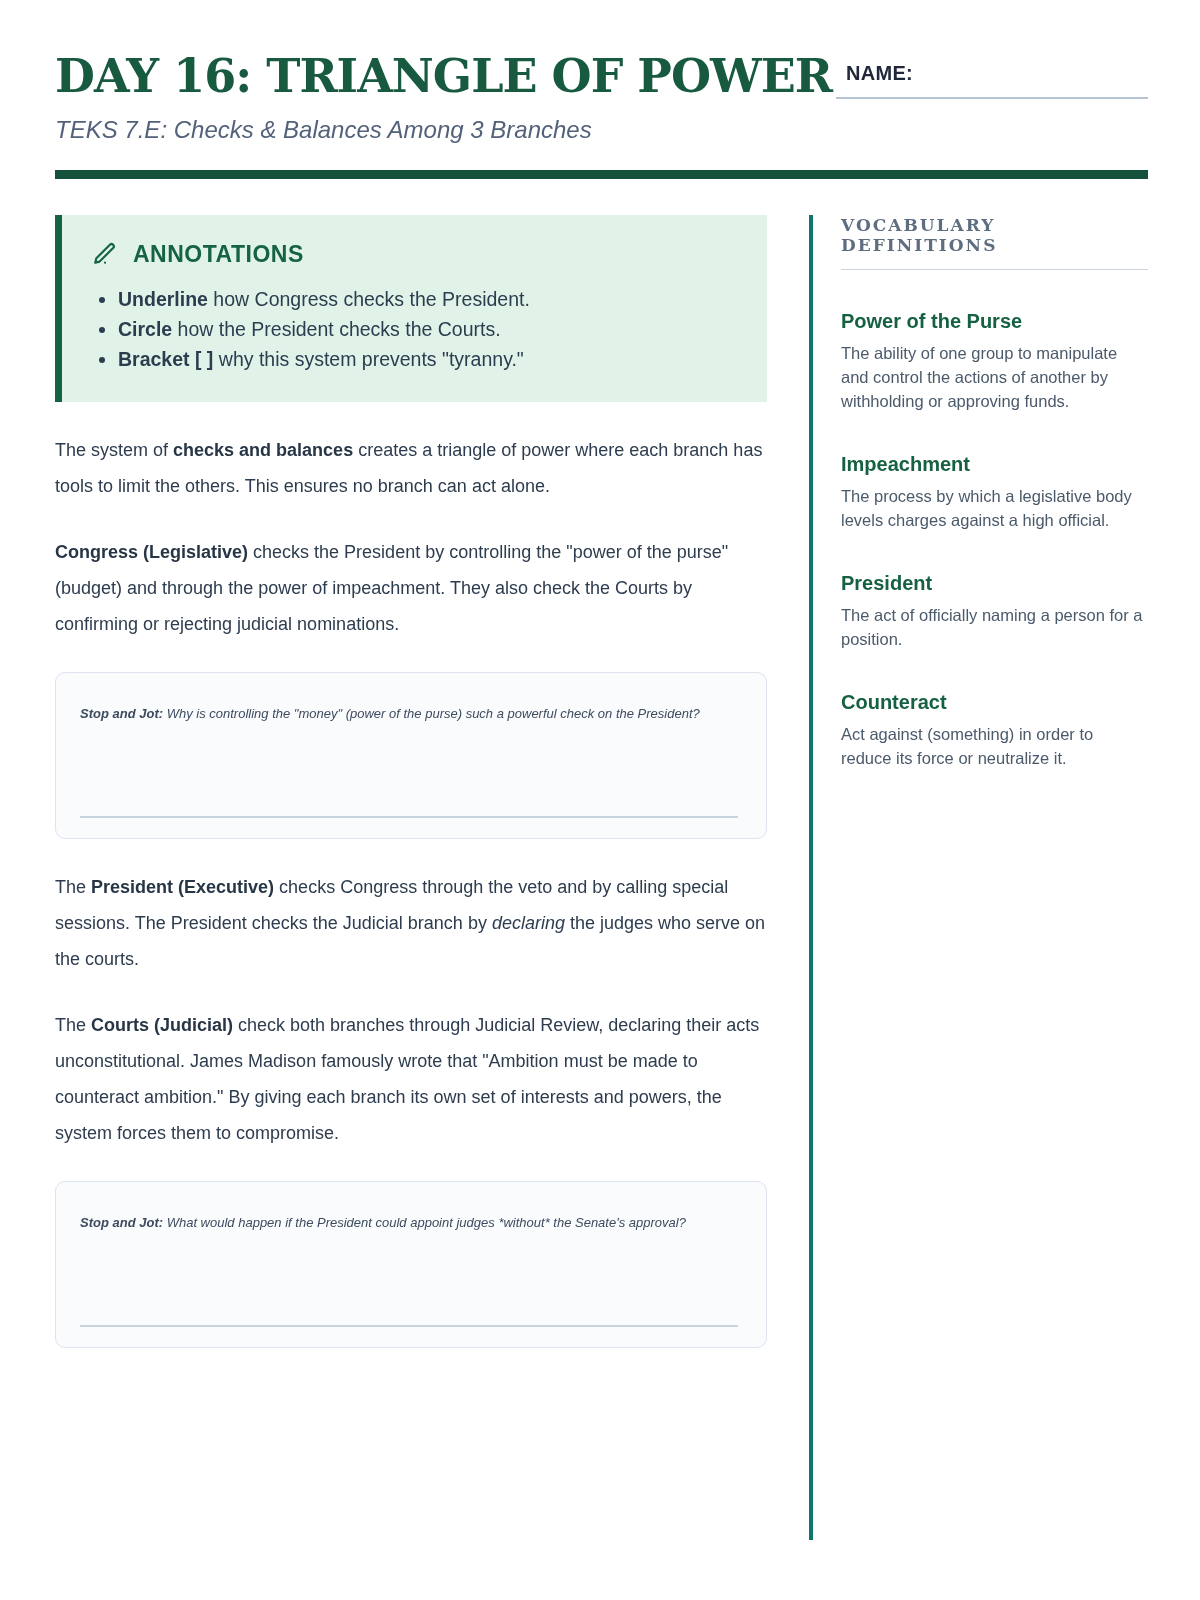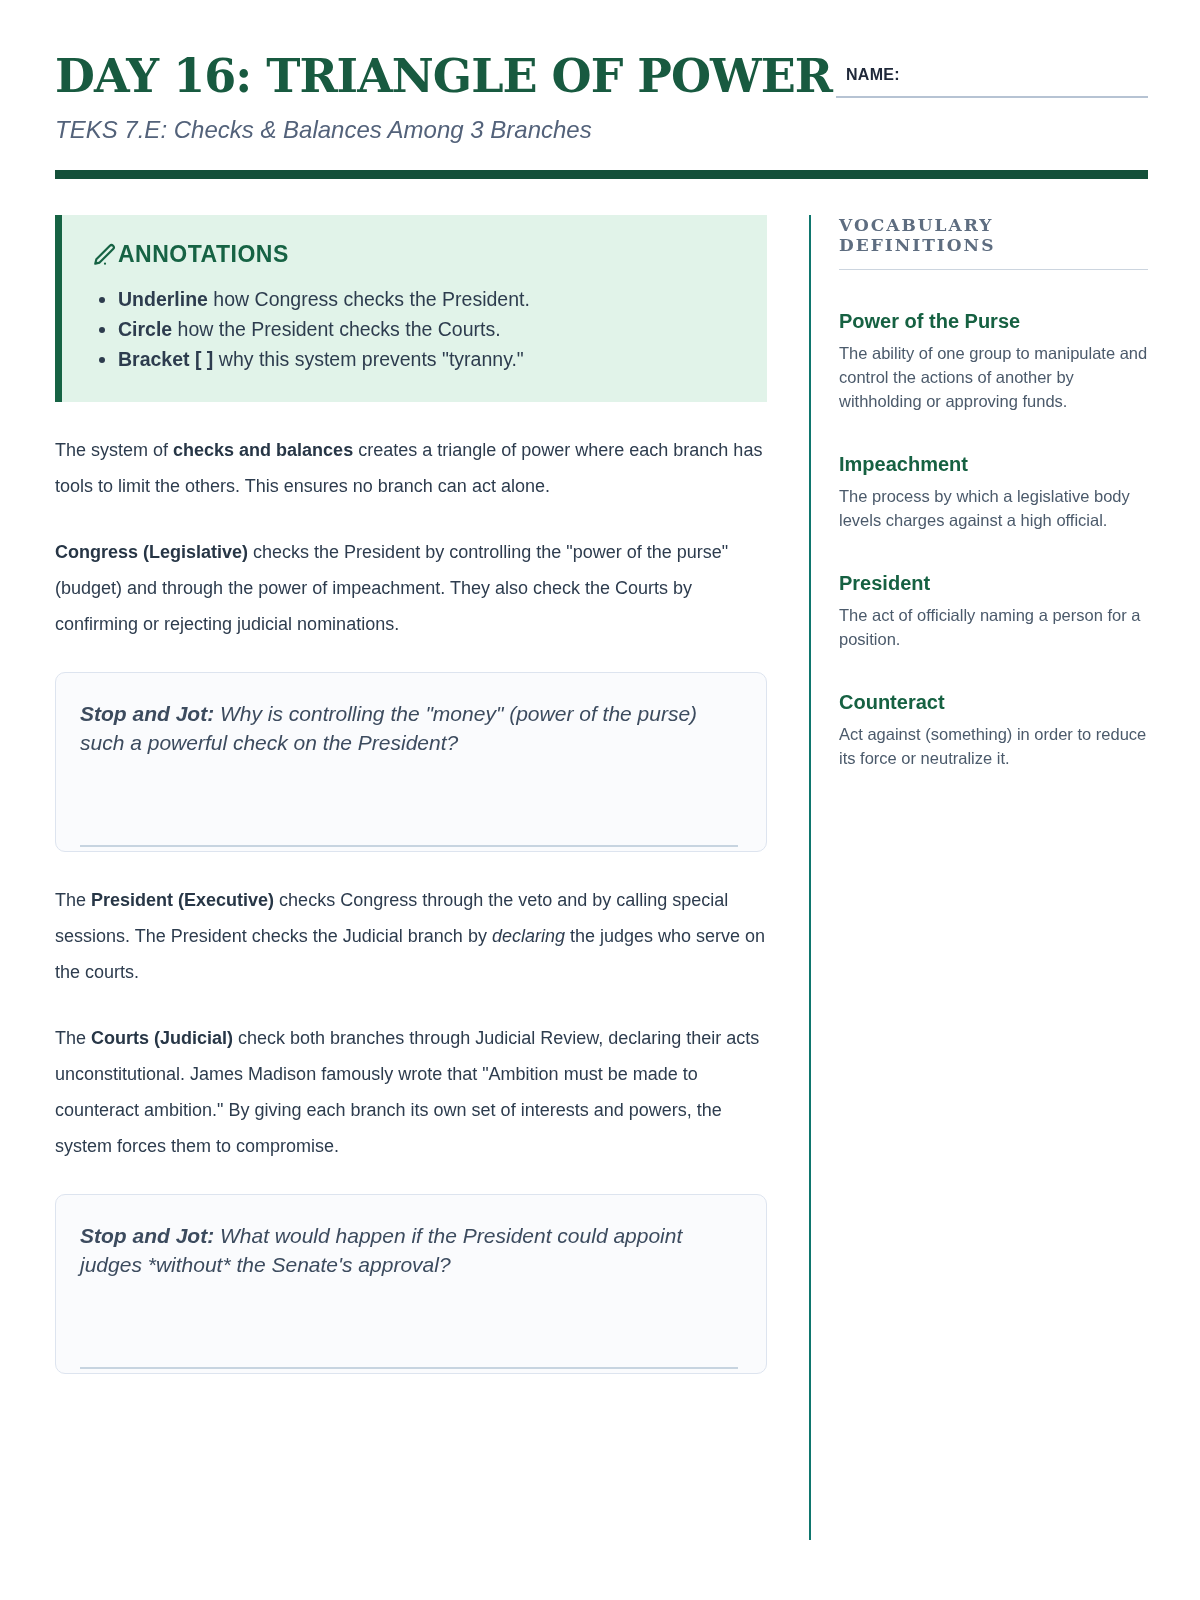--- a/index.html
+++ b/index.html
@@ -33,50 +33,50 @@
     color: #53627a;
   }
   .header-right { width: 312px; padding-top: 8px; }
   .field {
     border-bottom: 2px solid #b6c3d3;
     padding: 0 0 12px 10px;
     margin-bottom: 16px;
   }
   .field-label {
     font-weight: 700;
-    font-size: 16px;
+    font-size: 20px;
     color: #20293a;
     letter-spacing: 0.3px;
   }
   .field-blank { display: inline-block; width: 200px; height: 20px; }
 
   .green-rule {
     margin-top: 26px;
     height: 9px;
     background: #14503a;
   }
 
   
   .content { display: flex; margin-top: 36px; min-height: 1325px; align-items: stretch; }
   .main { width: 712px; }
   .sidebar {
     flex: 1;
     margin-left: 42px;
     padding-left: 28px;
-    border-left: 2px solid #0f766e;
+    border-left: 4px solid #0f766e;
   }
 
   
   .annotations {
     background: #e1f3e9;
     border-left: 7px solid #166344;
     padding: 26px 24px 28px 30px;
     margin-bottom: 30px;
   }
-  .annotations-head { display: flex; align-items: center; }
+  .annotations-head { display: flex; gap: 15px; }
   .annotations-title {
     font-weight: 700;
     font-size: 23px;
     color: #166344;
     letter-spacing: 0.5px;
   }
   .pencil { width: 26px; height: 26px; flex: 0 0 auto; }
   .annotations ul { margin: 16px 0 0 0; padding-left: 26px; }
   .annotations li {
     font-size: 19.5px;
@@ -93,24 +93,24 @@
     color: #2d3c4e;
   }
   .b { font-weight: 700; color: #273646; }
   .i { font-style: italic; }
 
   
   .stop-jot {
     border: 1.5px solid #dde4ef;
     border-radius: 10px;
     background: #fafbfd;
-    padding: 26px 28px 4px 24px;
+    padding: 26px 28px 20px 24px;
     margin: 30px 0;
     font-style: italic;
-    font-size: 21px;
+    font-size: 13px;
     line-height: 29px;
     color: #3c4b5e;
   }
   .sj-lead { font-weight: 700; }
   .sj-line {
     border-bottom: 2px solid #c7d4e0;
     margin-top: 88px;
     height: 0;
   }
 

